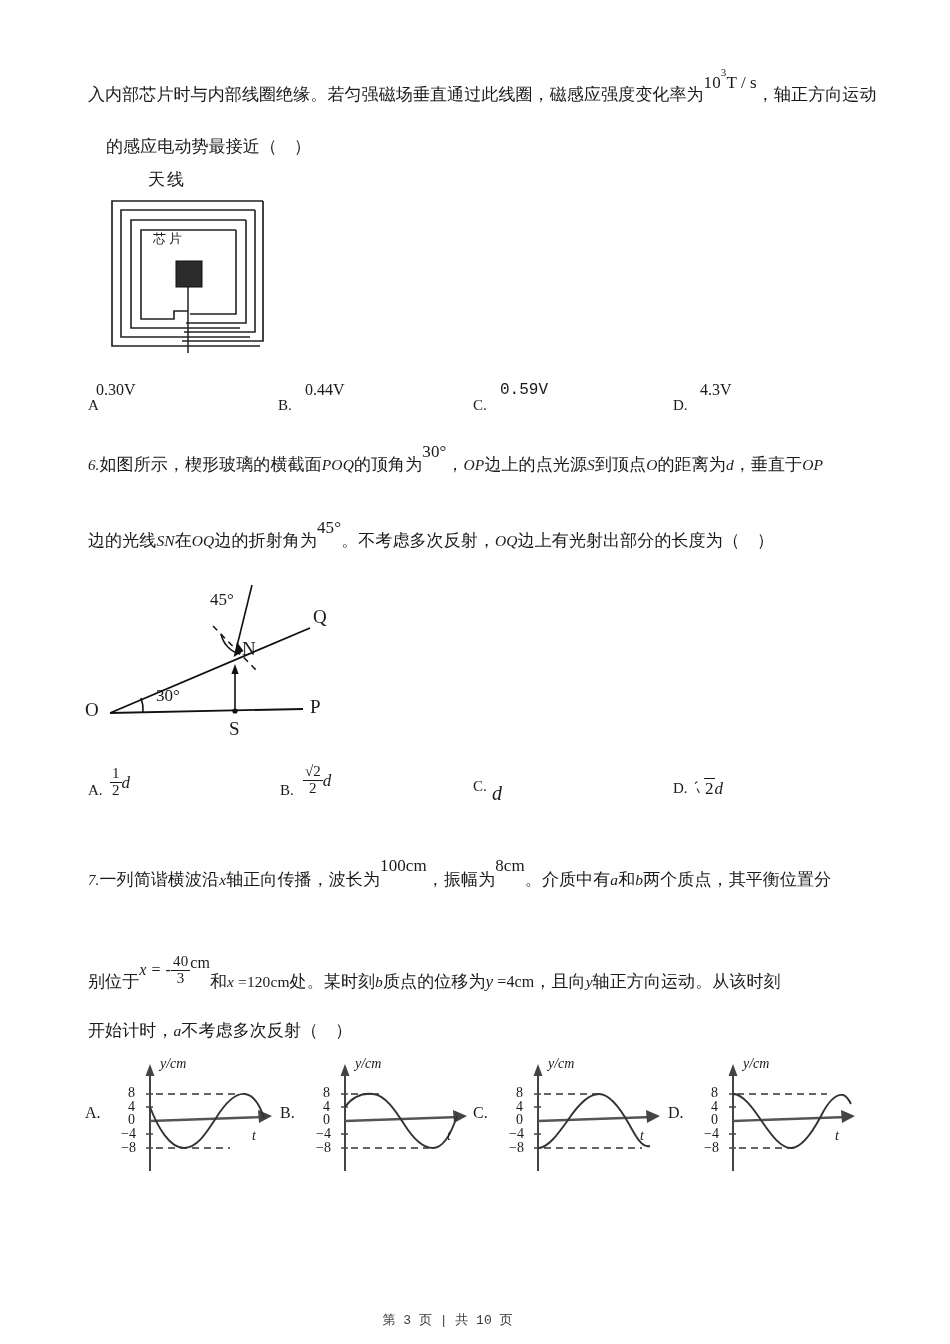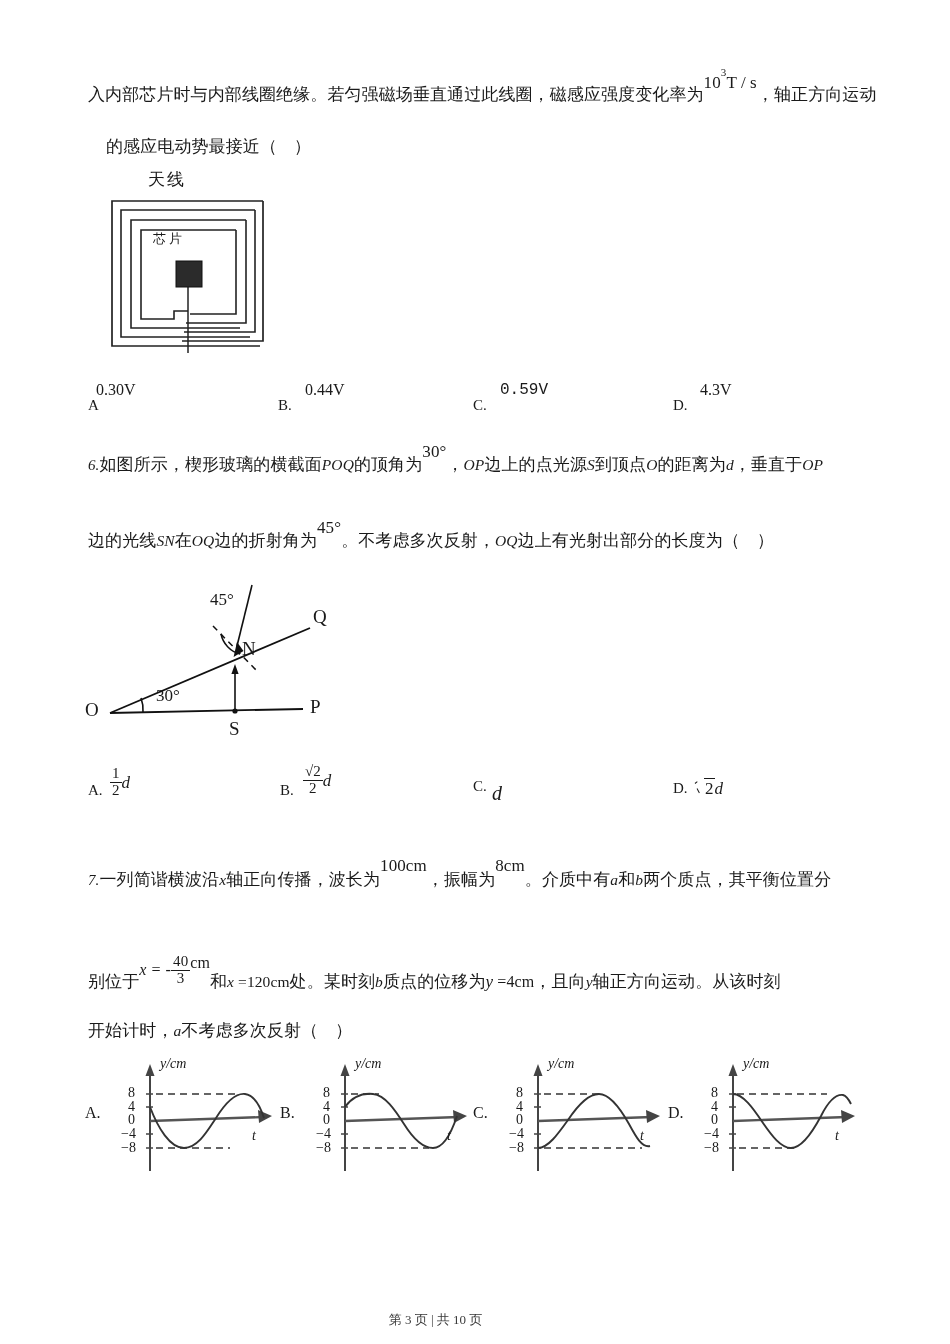--- a/index.html
+++ b/index.html
@@ -95,26 +95,26 @@
     padding: 0 1px 0 1px;
     display: inline-block;
   }
 
   
   .fig { position: absolute; }
 
   
   .footer {
     position: absolute;
-    left: 0;
+    left: 12px;
     width: 871px;
     text-align: center;
     font-size: 13px;
     color: #3a3a3a;
-    font-family: Liberation Serif, serif;
+    font-family: Liberation Mono, monospace;
   }
 </style>
 </head>
 <body>
 
 <div class="page">
 
   <div class="line" style="left:88px; top:84px;">
     <span class="cn">入内部芯片时与内部线圈绝缘。若匀强磁场垂直通过此线圈，磁感应强度变化率为</span><span class="raised"><span>10</span><sup style="font-size:11px;position:relative;top:-0.5em;">3</sup><span>T / s</span></span><span class="cn">，轴正方向运动</span>
   </div>

